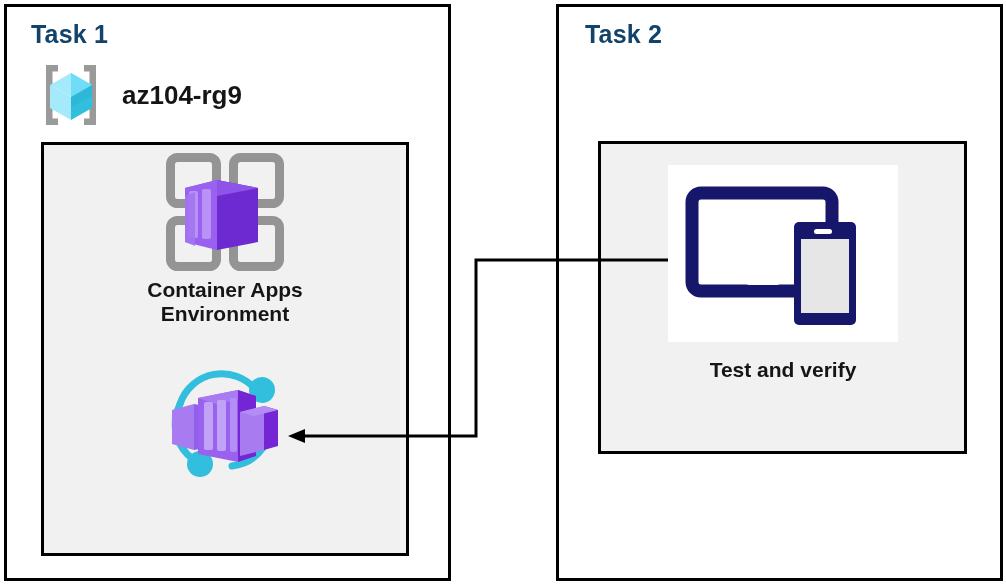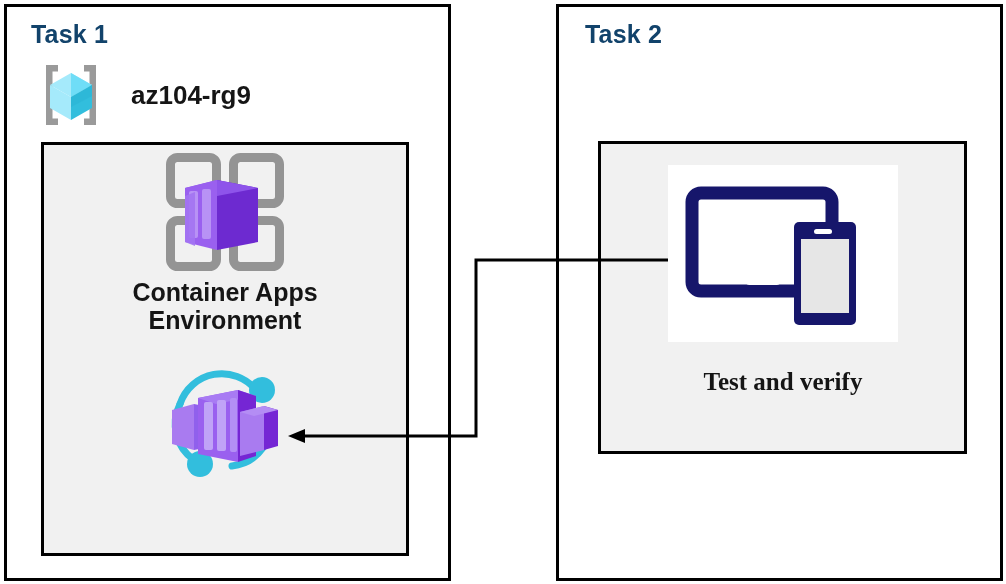--- a/index.html
+++ b/index.html
@@ -49,40 +49,39 @@
     height: 70px;
     display: flex;
     align-items: center;
     gap: 16px;
   }
   #rg-label {
     font-size: 26px;
     font-weight: bold;
     color: #151515;
     white-space: nowrap;
-    margin-left: 9px;
   }
 
   
   .gray-panel {
     position: absolute;
     box-sizing: border-box;
     border: 3px solid #000000;
     background: #f1f1f1;
   }
   #task1-panel { left: 41px;  top: 142px; width: 368px; height: 414px; }
   #task2-panel { left: 598px; top: 141px; width: 369px; height: 313px; }
 
   
   .node {
     position: absolute;
     text-align: center;
   }
   .node-caption {
-    font-size: 25px;
+    font-size: 21px;
     font-weight: bold;
     color: #151515;
     line-height: 1.12;
     white-space: pre-line;
   }
   #node-cae      { left: 46px;  top: 150px; width: 358px; }
   #node-capp     { left: 46px;  top: 368px; width: 358px; }
   #node-test     { left: 604px; top: 165px; width: 358px; }
 
   .icon-wrap { display: flex; justify-content: center; align-items: center; }
@@ -197,21 +196,21 @@
           <rect x="24" y="28" width="140" height="98" rx="9" fill="none" stroke="#16166b" stroke-width="13"></rect>
           <circle cx="94" cy="39" r="3.2" fill="#ffffff"></circle>
           <rect x="78" y="113" width="34" height="7" rx="3.5" fill="#ffffff"></rect>
 
           <rect x="126" y="57" width="62" height="103" rx="5" fill="#16166b"></rect>
           <rect x="133" y="74" width="48" height="74" fill="#e6e6e6"></rect>
           <rect x="146" y="64" width="18" height="5" rx="2.5" fill="#ffffff"></rect>
         </svg>
       </span>
     </div>
-    <div class="node-caption" style="margin-top:26px;font-family:Liberation Serif, serif;">Test and verify</div>
+    <div class="node-caption" style="margin-top:16px;">Test and verify</div>
   </div>
 
   <svg id="connector" aria-hidden="true">
     <path d="M668 260 L476 260 L476 436 L296 436" fill="none" stroke="#000000" stroke-width="3"></path>
     <path d="M288 436 L305 429 L305 443 Z" fill="#000000"></path>
   </svg>
 
 </div>
 
 </body></html>

